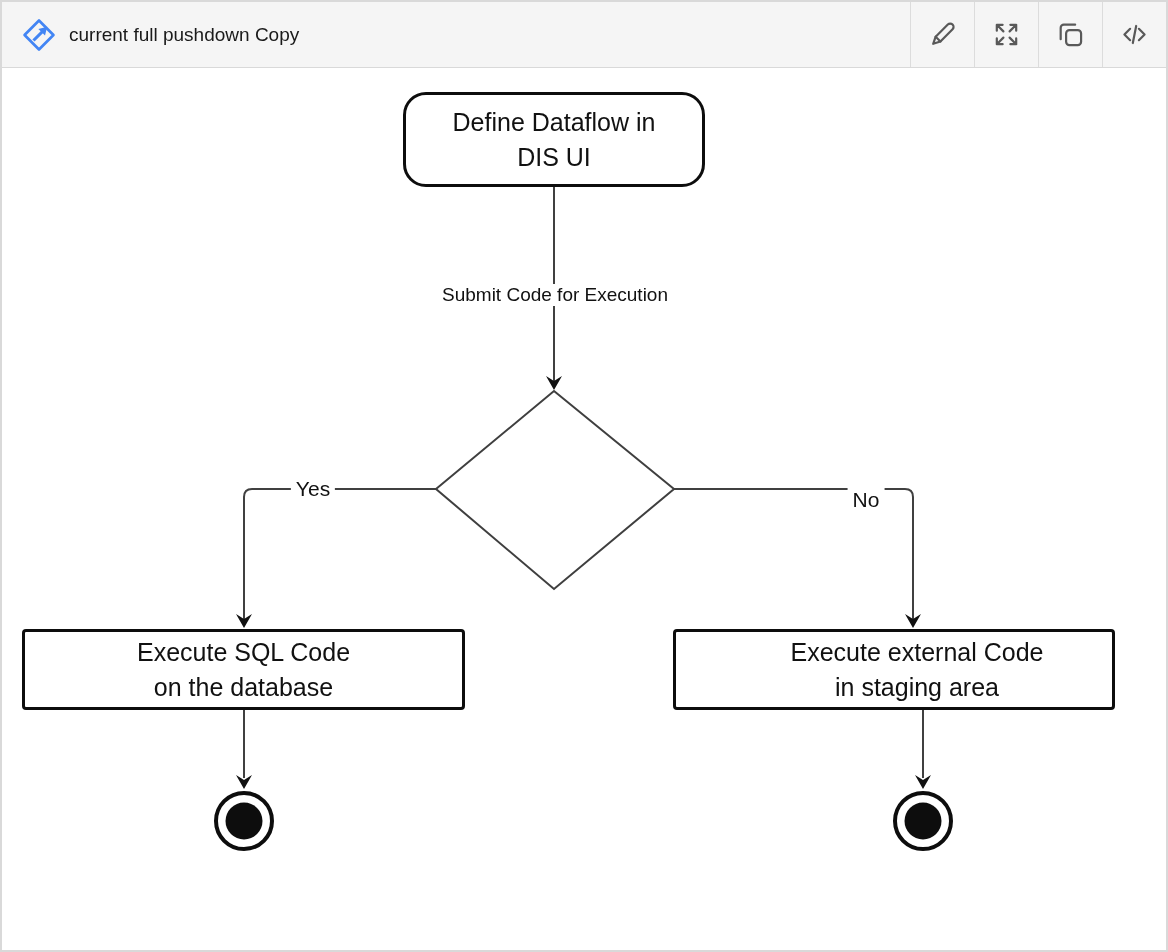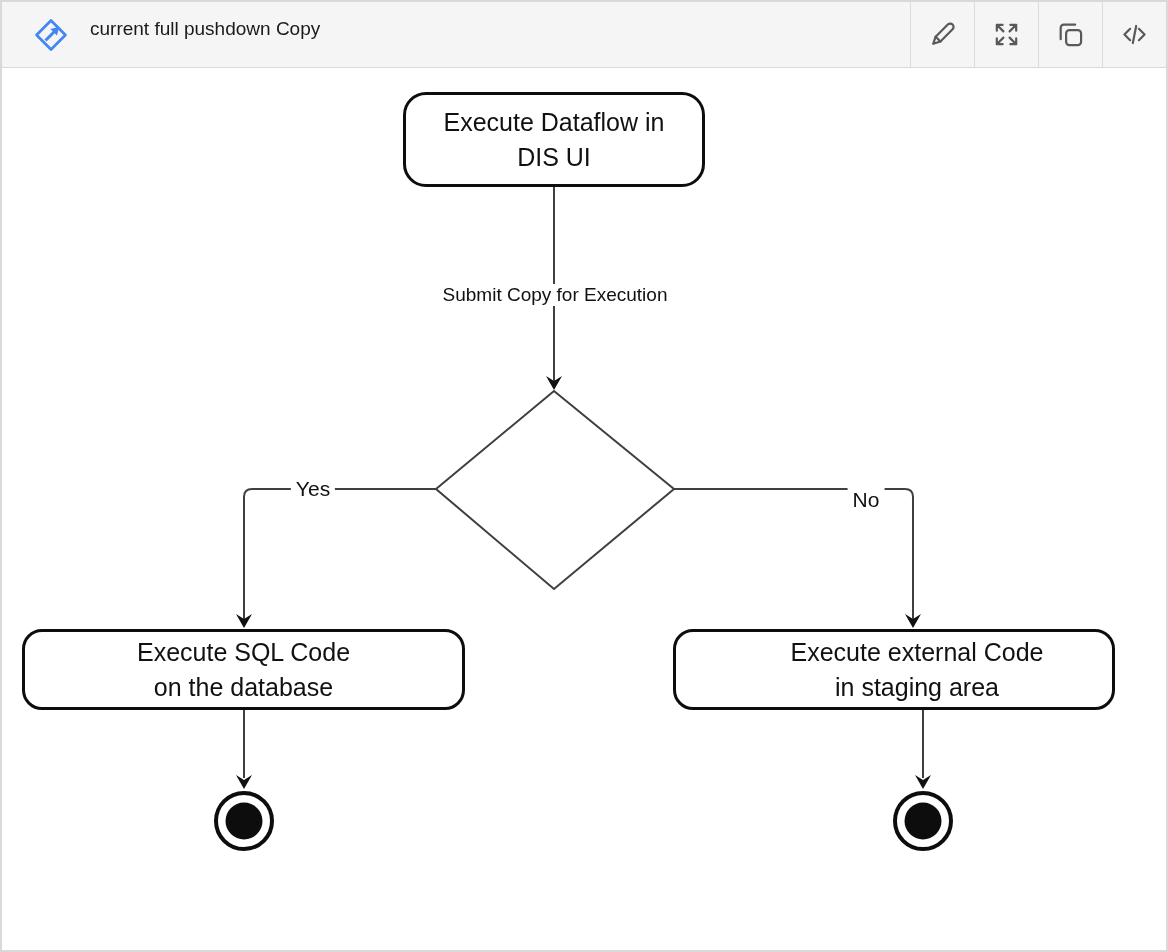--- a/index.html
+++ b/index.html
@@ -10,36 +10,36 @@
     --accent-blue:#4285f4;
     --line:#404040;
     --shape-border:#0d0d0d;
     --text:#111111;
   }
   *{box-sizing:border-box;}
   body{margin:0;background:#fff;font-family:"Liberation Sans",sans-serif;}
   .widget{width:1168px;height:952px;border:2px solid var(--border);background:#fff;}
   .header{height:66px;background:var(--header-bg);border-bottom:1px solid var(--border);
           display:flex;align-items:center;}
-  .header-left{flex:1;display:flex;align-items:flex-start;gap:22px;padding-left:32px;min-width:0;}
+  .header-left{flex:1;display:flex;align-items:center;gap:13px;padding-left:20px;min-width:0;}
   .logo{width:34px;height:34px;flex:0 0 auto;}
   .title{font-size:19px;color:#1a1a1a;white-space:nowrap;}
   .toolbar{display:flex;height:100%;}
   .tb-btn{width:64px;height:100%;display:flex;align-items:center;justify-content:center;
           border:none;border-left:1px solid var(--divider);background:transparent;cursor:pointer;padding:0;}
   .tb-btn svg{width:31px;height:31px;stroke:var(--icon-gray);fill:none;
               stroke-width:1.7;stroke-linecap:round;stroke-linejoin:round;}
   .canvas{position:relative;width:100%;height:881px;background:#fff;overflow:hidden;}
   .lines{position:absolute;left:0;top:0;width:1164px;height:881px;}
   .lines path.flow{stroke:var(--line);stroke-width:2;fill:none;}
   .lines .arrowhead{fill:var(--text);stroke:none;}
   .lines .diamond{fill:#fff;stroke:#3f3f3f;stroke-width:2;}
   .lines .final-outer{fill:#fff;stroke:var(--shape-border);stroke-width:4;}
   .lines .final-inner{fill:var(--shape-border);stroke:none;}
-  .node{position:absolute;border:3px solid var(--shape-border);border-radius:20px;background:#fff;
+  .node{position:absolute;border:3px solid var(--shape-border);border-radius:4px;background:#fff;
         display:flex;align-items:center;justify-content:center;text-align:center;
         font-size:25px;line-height:1.38;color:var(--text);white-space:pre-wrap;z-index:2;}
   .diamond-label{position:absolute;left:442px;top:390px;width:220px;text-align:center;
         font-size:23px;line-height:1.32;color:var(--text);white-space:pre-wrap;z-index:2;}
   .edge-label{position:absolute;transform:translate(-50%,-50%);background:#fff;padding:0 5px;
         font-size:19px;color:var(--text);white-space:pre;z-index:3;}
   .edge-label.branch{font-size:21px;}
 </style>
 </head>
 <body>
@@ -113,30 +113,30 @@
       <g>
         <circle class="final-outer" cx="242" cy="753" r="28"></circle>
         <circle class="final-inner" cx="242" cy="753" r="18.5"></circle>
       </g>
       <g>
         <circle class="final-outer" cx="921" cy="753" r="28"></circle>
         <circle class="final-inner" cx="921" cy="753" r="18.5"></circle>
       </g>
     </svg>
 
-    <div class="node" style="left:401px;top:24px;width:302px;height:95px;border-radius:23px;">Execute Dataflow in
+    <div class="node" style="left:401px;top:24px;width:302px;height:95px;border-radius:23px;">Define Dataflow in
 DIS UI</div>
 
 
     <div class="node" style="left:20px;top:561px;width:443px;height:81px;">Execute SQL Code
 on the database</div>
 
     <div class="node" style="left:671px;top:561px;width:442px;height:81px;padding-left:46px;">Execute external Code
 in staging area</div>
 
-    <div class="edge-label" style="left:553px;top:227px;">Submit Copy for Execution</div>
+    <div class="edge-label" style="left:553px;top:227px;">Submit Code for Execution</div>
 
     <div class="edge-label branch" style="left:311px;top:421px;">Yes</div>
 
     <div class="edge-label branch" style="left:864px;top:432px;">No</div>
 
   </div>
 </div>
 
 </body></html>

